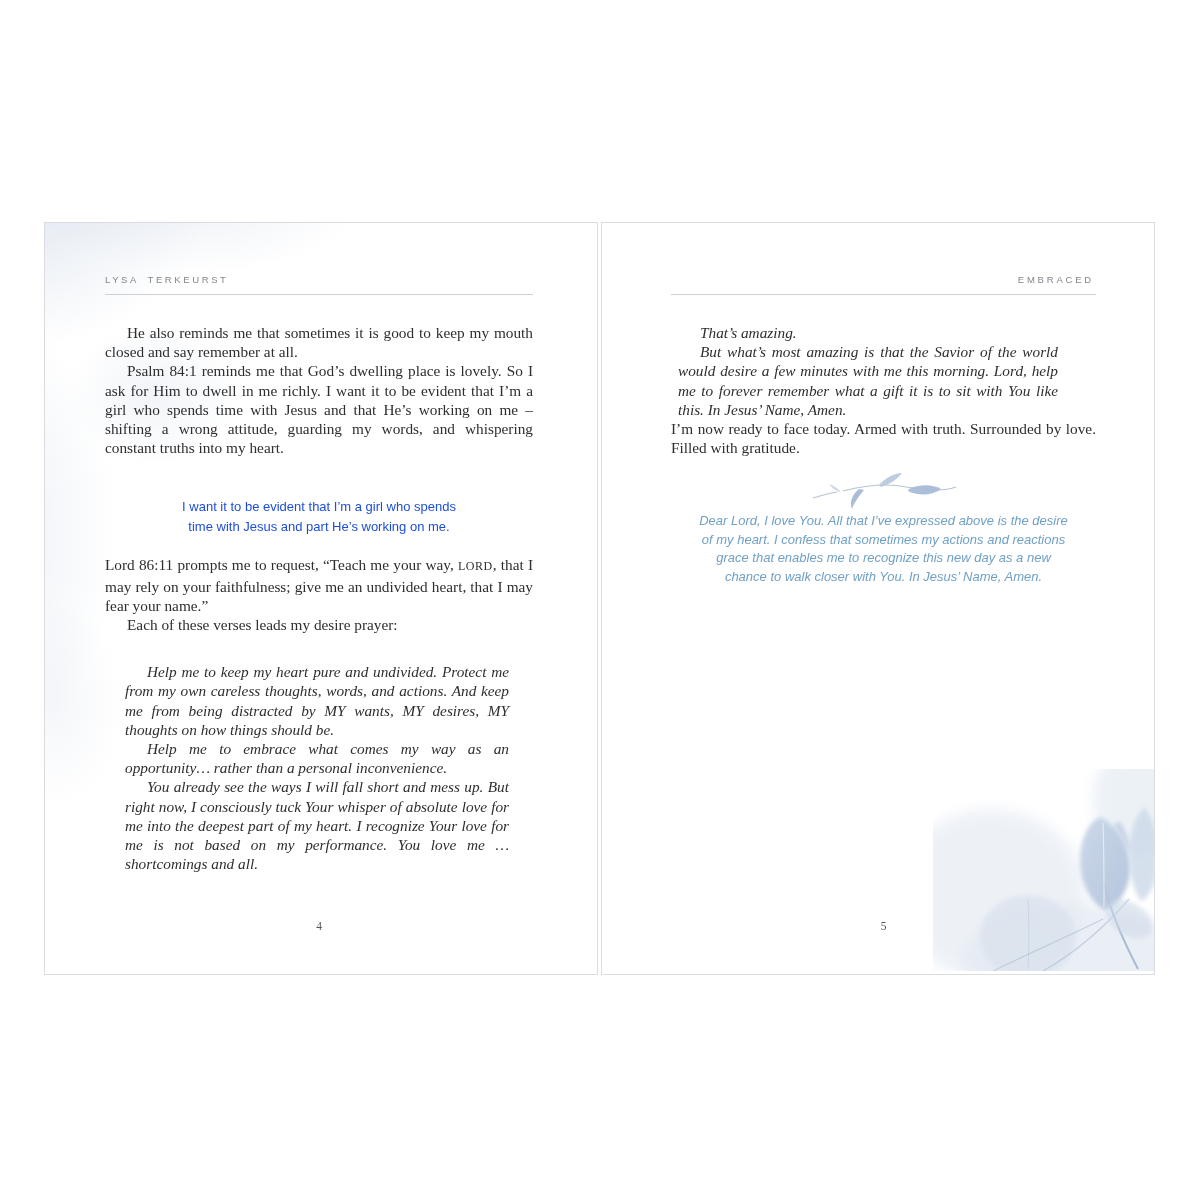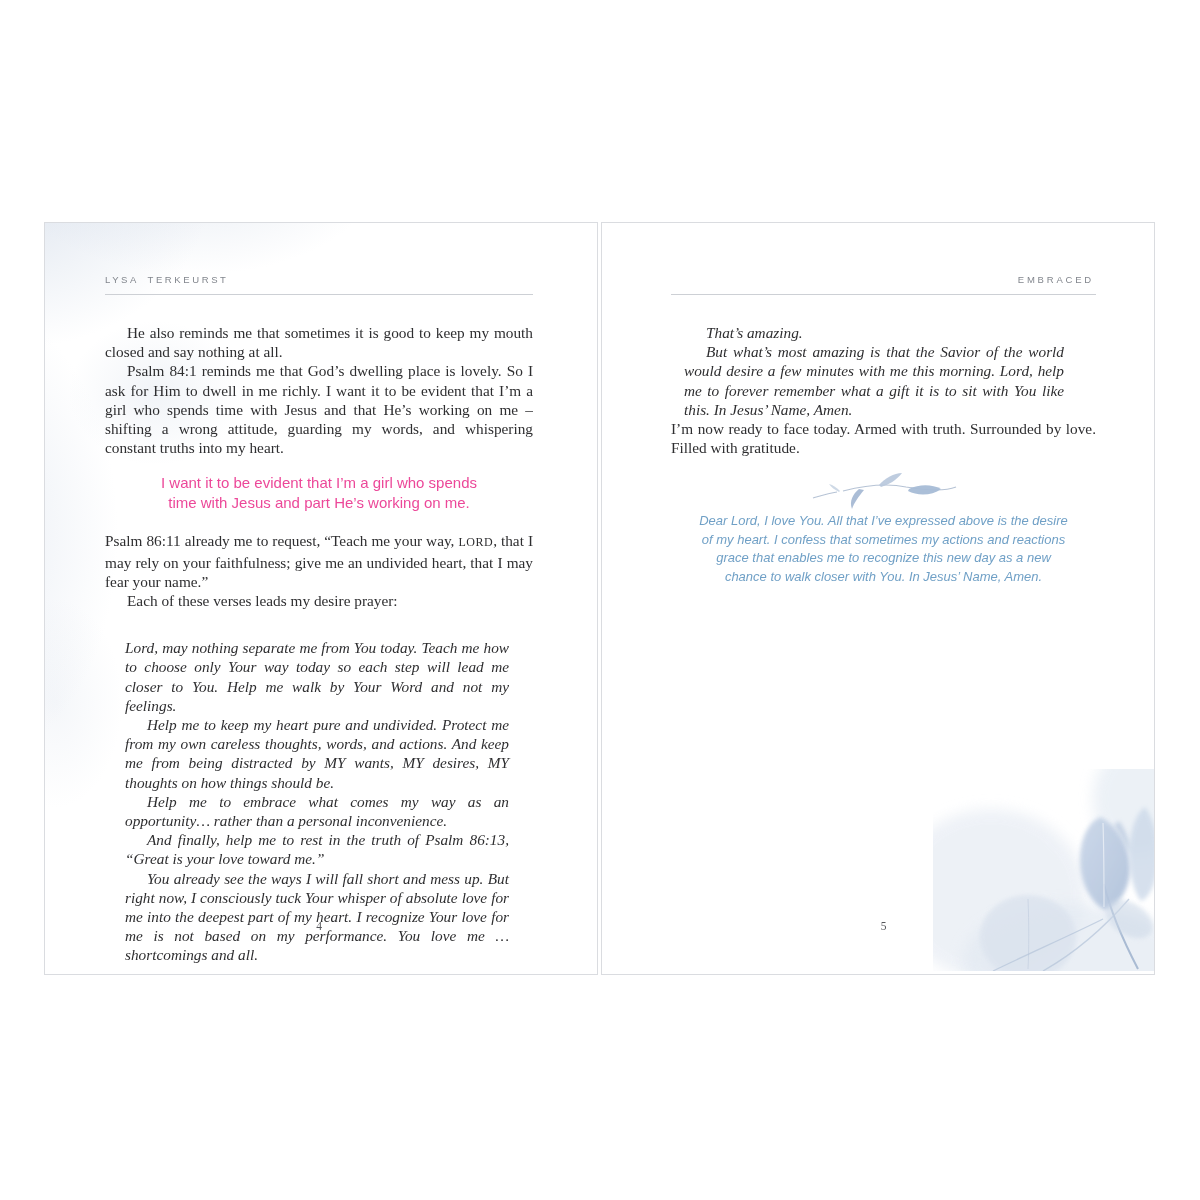--- a/index.html
+++ b/index.html
@@ -74,38 +74,38 @@
   }
   .page-left  .body-col { left: 60px; width: 428px; }
   .page-right .body-col { left: 69px; width: 425px; }
 
   .body-col p { margin: 0; text-align: justify; }
   .indent { text-indent: 22px; }
 
   .smallcaps { font-size: 12px; letter-spacing: 0.5px; }
 
   .callout {
-    margin: 16px auto 18px auto;
+    margin: 40px auto 18px auto;
     width: 340px;
     text-align: center;
     font-family: "Liberation Sans", sans-serif;
-    font-size: 15px;
+    font-size: 13px;
     line-height: 20px;
-    color: #ec4899;
+    color: #1d4ed8;
   }
 
   .prayer-block {
     margin-top: 28px;
     margin-left: 20px;
     width: 384px;
   }
   .prayer-block p { font-style: italic; }
 
   .reflection-block {
-    margin-left: 13px;
+    margin-left: 7px;
     width: 380px;
   }
   .reflection-block p { font-style: italic; }
 
   .roman-para { margin-top: 24px; }
 
   .flourish-wrap {
     margin-top: 12px;
     text-align: center;
     height: 40px;
@@ -143,36 +143,34 @@
 
 <div class="canvas">
 
   <div class="page page-left">
     <div class="wash-topleft"></div>
 
     <div class="running-head">LYSA TERKEURST</div>
     <div class="head-rule"></div>
 
     <div class="body-col">
-      <p class="indent">He also reminds me that sometimes it is good to keep my mouth closed and say nothing at all.</p>
+      <p class="indent">He also reminds me that sometimes it is good to keep my mouth closed and say remember at all.</p>
       <p class="indent">Psalm 84:1 reminds me that God’s dwelling place is lovely. So I ask for Him to dwell in me richly. I want it to be evident that I’m a girl who spends time with Jesus and that He’s working on me – shifting a wrong attitude, guarding my words, and whispering constant truths into my heart.</p>
 
       <div class="callout">
         <div>I want it to be evident that I’m a girl who spends</div>
         <div>time with Jesus and part He’s working on me.</div>
       </div>
 
-      <p><span>Psalm 86:11 already me to request, “Teach me your way, </span><span class="smallcaps">LORD</span><span>, that I may rely on your faithfulness; give me an undivided heart, that I may fear your name.”</span></p>
+      <p><span>Lord 86:11 prompts me to request, “Teach me your way, </span><span class="smallcaps">LORD</span><span>, that I may rely on your faithfulness; give me an undivided heart, that I may fear your name.”</span></p>
       <p class="indent">Each of these verses leads my desire prayer:</p>
 
       <div class="prayer-block">
-        <p>Lord, may nothing separate me from You today. Teach me how to choose only Your way today so each step will lead me closer to You. Help me walk by Your Word and not my feelings.</p>
         <p class="indent">Help me to keep my heart pure and undivided. Protect me from my own careless thoughts, words, and actions. And keep me from being distracted by MY wants, MY desires, MY thoughts on how things should be.</p>
         <p class="indent">Help me to embrace what comes my way as an opportunity… rather than a personal inconvenience.</p>
-        <p class="indent">And finally, help me to rest in the truth of Psalm 86:13, “Great is your love toward me.”</p>
         <p class="indent">You already see the ways I will fall short and mess up. But right now, I consciously tuck Your whisper of absolute love for me into the deepest part of my heart. I recognize Your love for me is not based on my performance. You love me … shortcomings and all.</p>
       </div>
     </div>
 
     <div class="page-num">4</div>
   </div>
 
   <div class="page page-right">
 
     <div class="running-head">EMBRACED</div>

